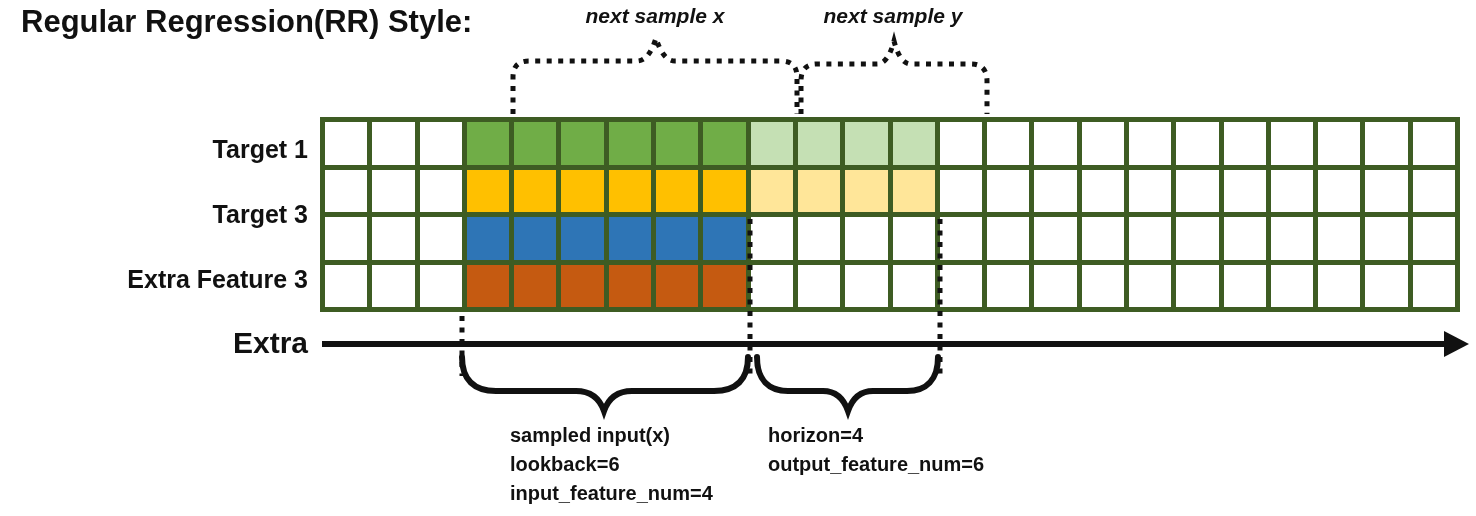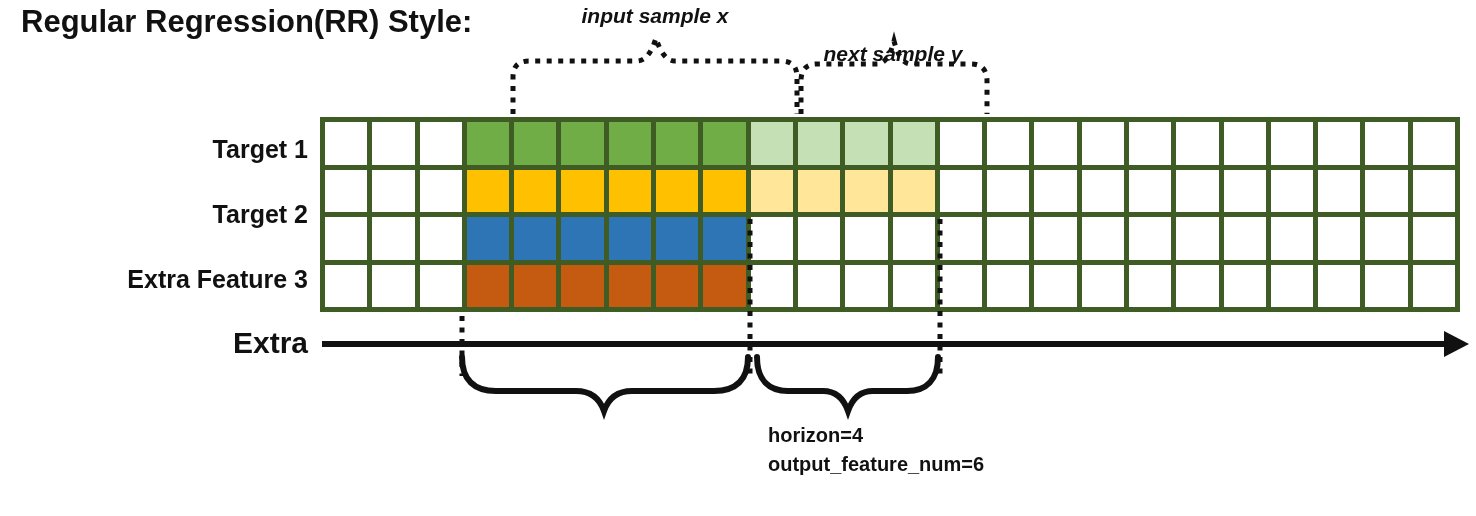--- a/index.html
+++ b/index.html
@@ -23,21 +23,21 @@
   .brace-label {
     top: 4px;
     width: 300px;
     text-align: center;
     font-size: 21px;
     font-style: italic;
     font-weight: 600;
     white-space: nowrap;
   }
   #next-sample-x-label { left: 505px; }
-  #next-sample-y-label { left: 743px; margin-top: 38px; }
+  #next-sample-y-label { left: 743px; }
   #row-labels {
     left: 0px; top: 117px;
     width: 308px; height: 195px;
     display: flex;
     flex-direction: column;
   }
   .row-label {
     flex: 1;
     display: flex;
     align-items: center;
@@ -75,26 +75,26 @@
   #sampled-output-block { left: 768px; }
   #overlay { left: 0; top: 0; width: 1476px; height: 516px; pointer-events: none; }
 </style>
 </head>
 <body>
 
 <div id="stage">
 
   <div id="title" class="abs">Regular Regression(RR) Style:</div>
 
-  <div id="next-sample-x-label" class="abs brace-label">input sample x</div>
+  <div id="next-sample-x-label" class="abs brace-label">next sample x</div>
   <div id="next-sample-y-label" class="abs brace-label">next sample y</div>
 
   <div id="row-labels" class="abs">
     <div class="row-label">Target 1</div>
-    <div class="row-label">Target 2</div>
+    <div class="row-label">Target 3</div>
     <div class="row-label">Extra Feature 3</div>
   </div>
 
   <div id="sample-grid" class="abs" style="background: rgb(62, 92, 35);">
       <div class="cell" style="background: rgb(255, 255, 255);"></div>
       <div class="cell" style="background: rgb(255, 255, 255);"></div>
       <div class="cell" style="background: rgb(255, 255, 255);"></div>
       <div class="cell" style="background: rgb(112, 173, 71);"></div>
       <div class="cell" style="background: rgb(112, 173, 71);"></div>
       <div class="cell" style="background: rgb(112, 173, 71);"></div>
@@ -203,19 +203,24 @@
     <line x1="322" y1="344" x2="1448" y2="344" stroke="#111111" stroke-width="6"></line>
     <polygon points="1444,331 1469,344 1444,357" fill="#111111"></polygon>
 
     <path d="M 462 357 C 462 380 474 391 496 391 L 576 391 Q 597 391 604 411 Q 611 391 632 391 L 714 391 C 736 391 748 380 748 357" fill="none" stroke="#111111" stroke-width="6" stroke-linecap="round"></path>
 
     <path d="M 757 357 C 757 380 769 391 788 391 L 823 391 Q 841 391 848 411 Q 855 391 873 391 L 907 391 C 926 391 938 380 938 357" fill="none" stroke="#111111" stroke-width="6" stroke-linecap="round"></path>
   </svg>
 
   <div id="time-label" class="abs">Extra</div>
 
+  <div id="sampled-input-block" class="abs note-block">
+    <div>sampled input(x)</div>
+    <div>lookback=6</div>
+    <div>input_feature_num=4</div>
+  </div>
 
   <div id="sampled-output-block" class="abs note-block">
     <div>horizon=4</div>
     <div>output_feature_num=6</div>
   </div>
 
 </div>
 
 </body></html>

